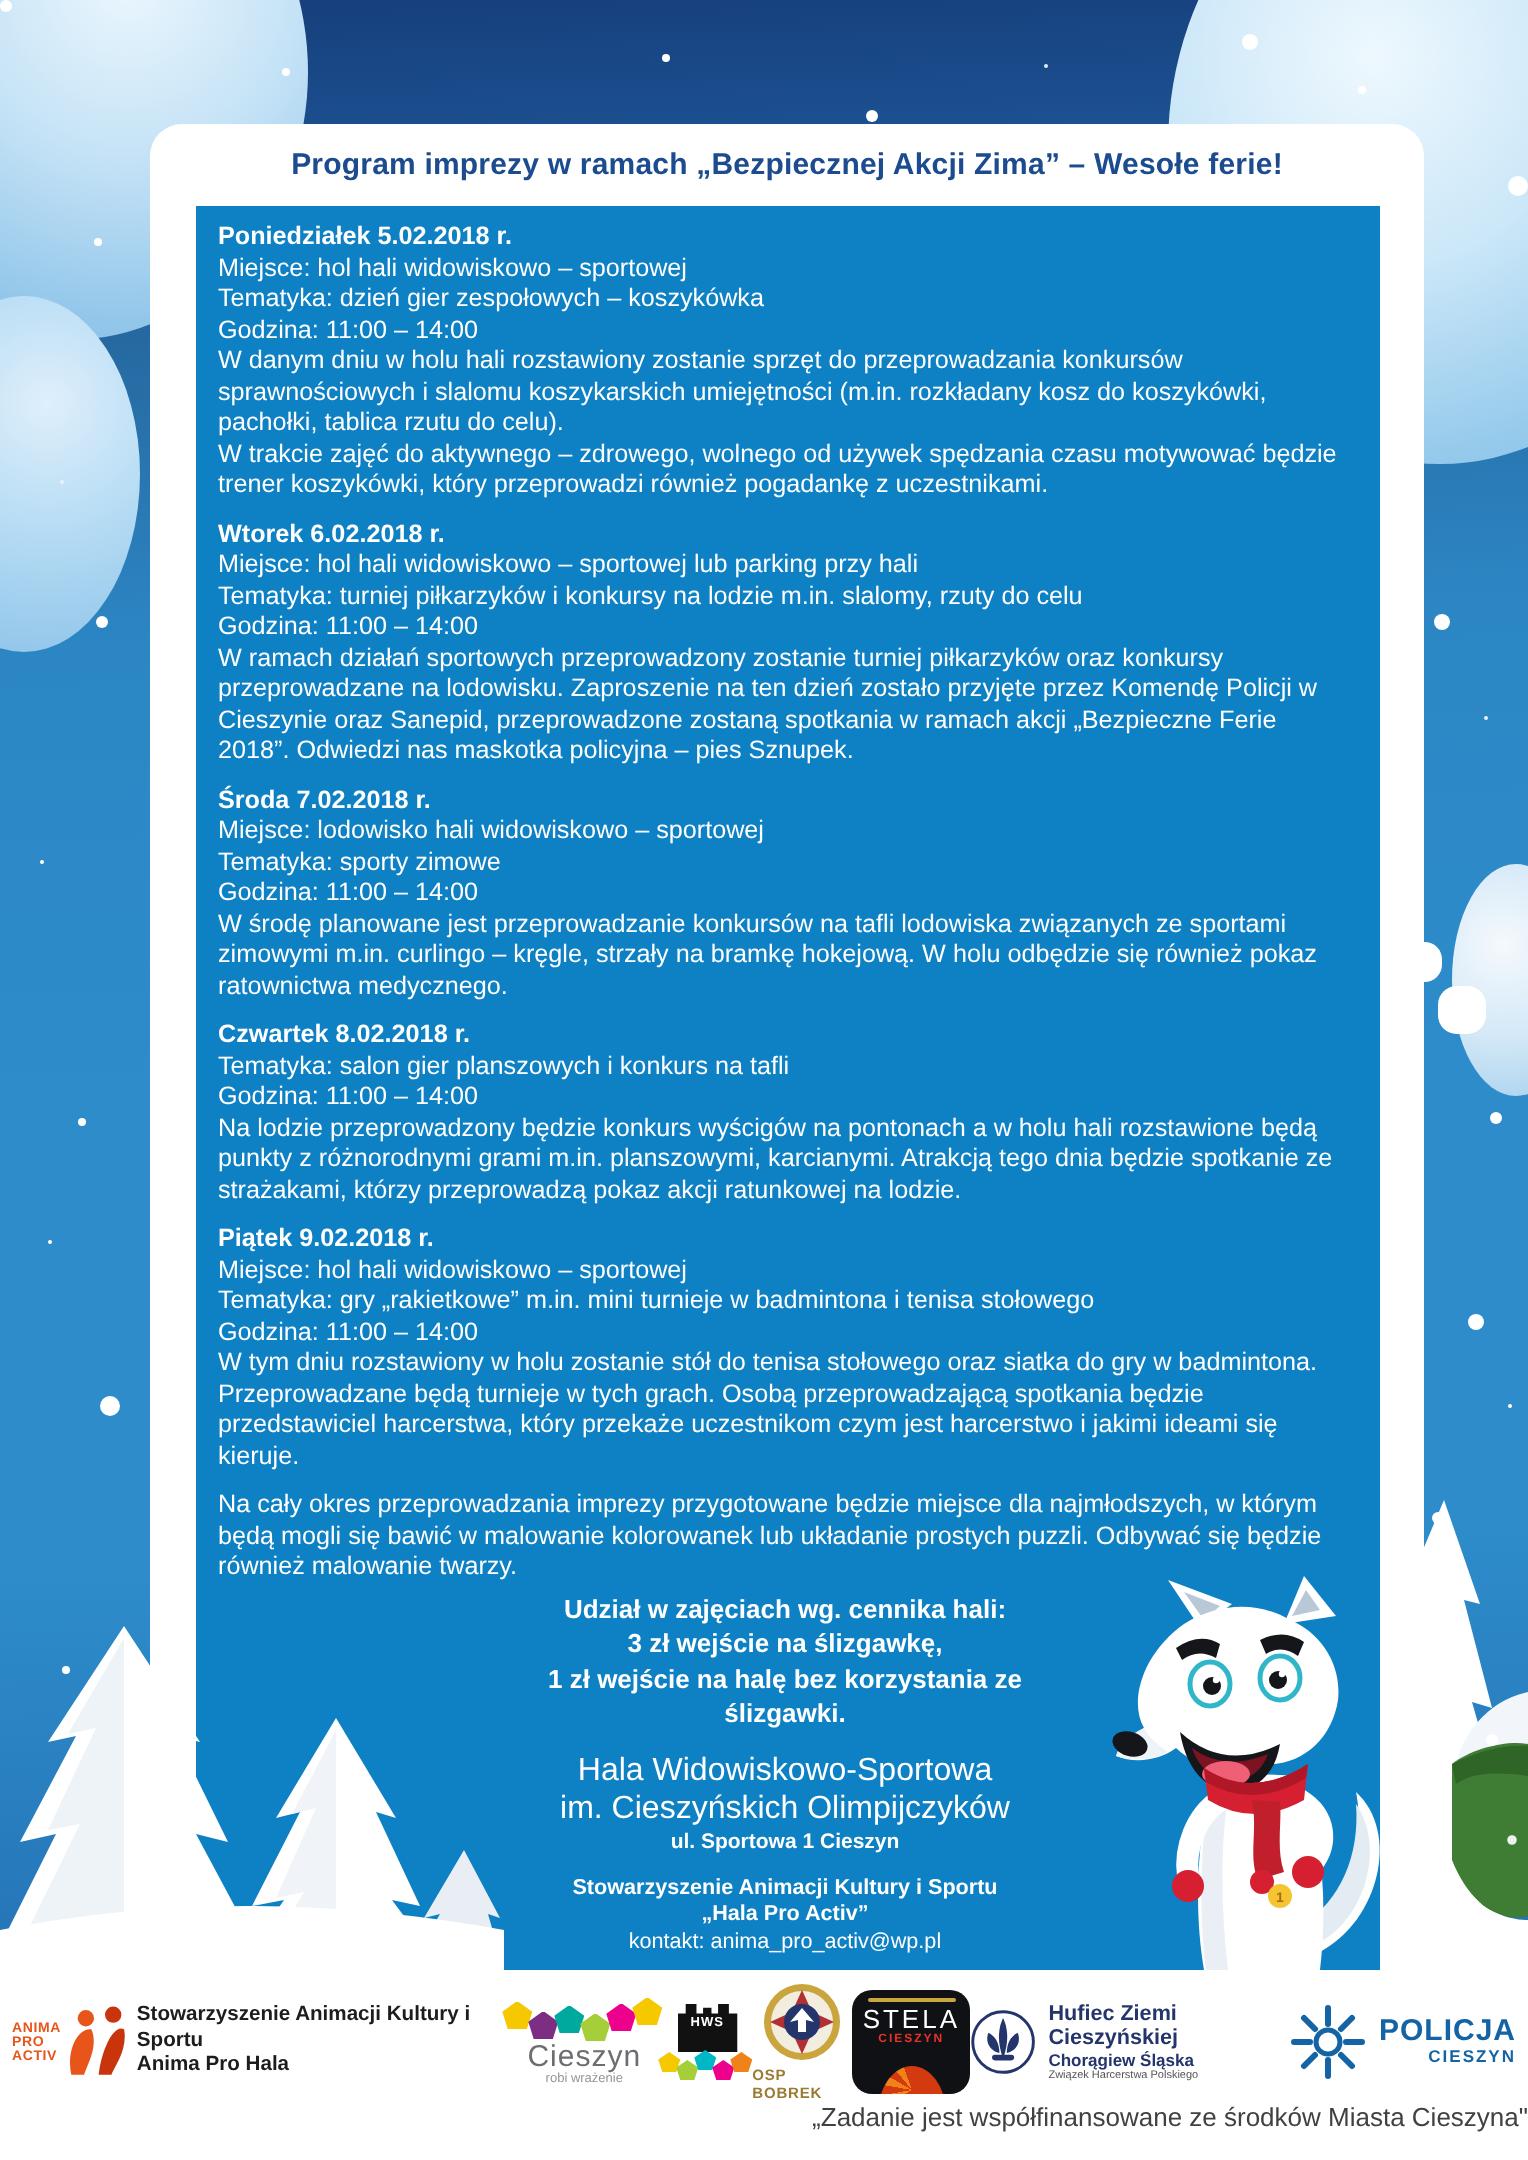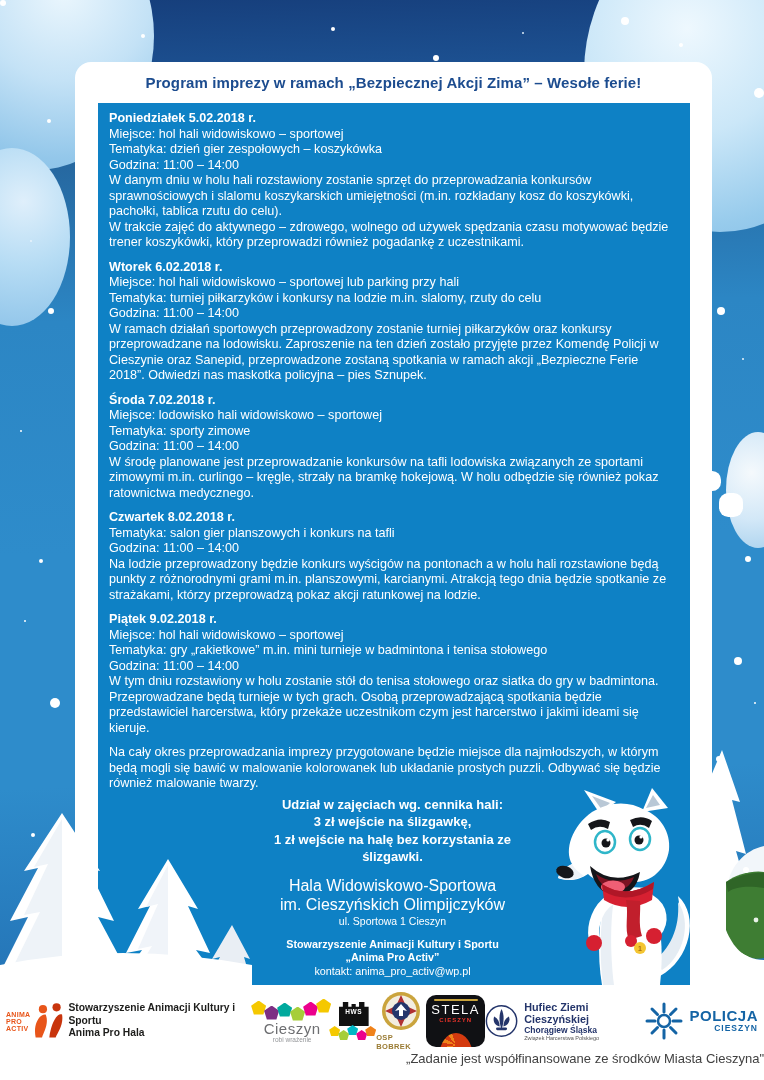--- a/index.html
+++ b/index.html
@@ -40,21 +40,21 @@
   .bluebox{position:absolute;left:23px;top:41px;width:592px;height:882px;background:#0e81c5;
         box-sizing:border-box;padding:8px 14px 0 11px;color:#ffffff;overflow:hidden;}
   .bluebox p{margin:0;font-size:12.6px;line-height:15.5px;}
   .day{margin:0 0 9px 0;}
   .hdr{font-weight:bold;}
   .gen{margin:0 0 2px 0;}
   .pricing{margin-top:4px;text-align:center;font-weight:bold;}
   .pricing p{font-size:13px;line-height:17.5px;}
   .venue{margin-top:10px;text-align:center;}
   .venue .v1{font-size:16px;line-height:19px;font-weight:normal;}
-  .venue .v2{font-size:10.5px;line-height:15px;font-weight:normal;}
+  .venue .v2{font-size:10.5px;line-height:15px;font-weight:bold;}
   .org{margin-top:9px;text-align:center;}
   .org p{font-size:10.8px;line-height:13.5px;font-weight:bold;}
   .org .o3{font-weight:normal;}
 
   
   .deco{position:absolute;}
 
   
   .footer{position:absolute;left:0;top:985px;width:764px;height:95px;background:#ffffff;}
   .logos{position:absolute;left:6px;top:8px;width:752px;height:56px;display:flex;align-items:center;justify-content:space-between;}
@@ -160,21 +160,21 @@
       </div>
 
       <div class="venue">
         <p class="v1">Hala Widowiskowo-Sportowa</p>
         <p class="v1">im. Cieszyńskich Olimpijczyków</p>
         <p class="v2">ul. Sportowa 1 Cieszyn</p>
       </div>
 
       <div class="org">
         <p>Stowarzyszenie Animacji Kultury i Sportu</p>
-        <p>„Anima Pro Activ”</p>
+        <p>„Hala Pro Activ”</p>
         <p class="o3">kontakt: anima_pro_activ@wp.pl</p>
       </div>
 
     </div>
   </div>
 
   <svg class="deco" style="left:0;top:813px;" width="252" height="172" viewBox="0 0 252 172">
     <path d="M62 0 L24 58 L38 55 L10 108 L28 104 L0 160 L0 172 L128 172 L128 160 L98 104 L114 108 L88 55 L100 58 Z" fill="#ffffff"></path>
     <path d="M62 6 L34 54 L48 51 L24 102 L40 99 L14 152 L62 152 Z" fill="#eef3f8"></path>
     <path d="M168 46 L138 96 L150 93 L126 140 L142 137 L118 172 L222 172 L196 137 L210 140 L188 93 L198 96 Z" fill="#ffffff"></path>

